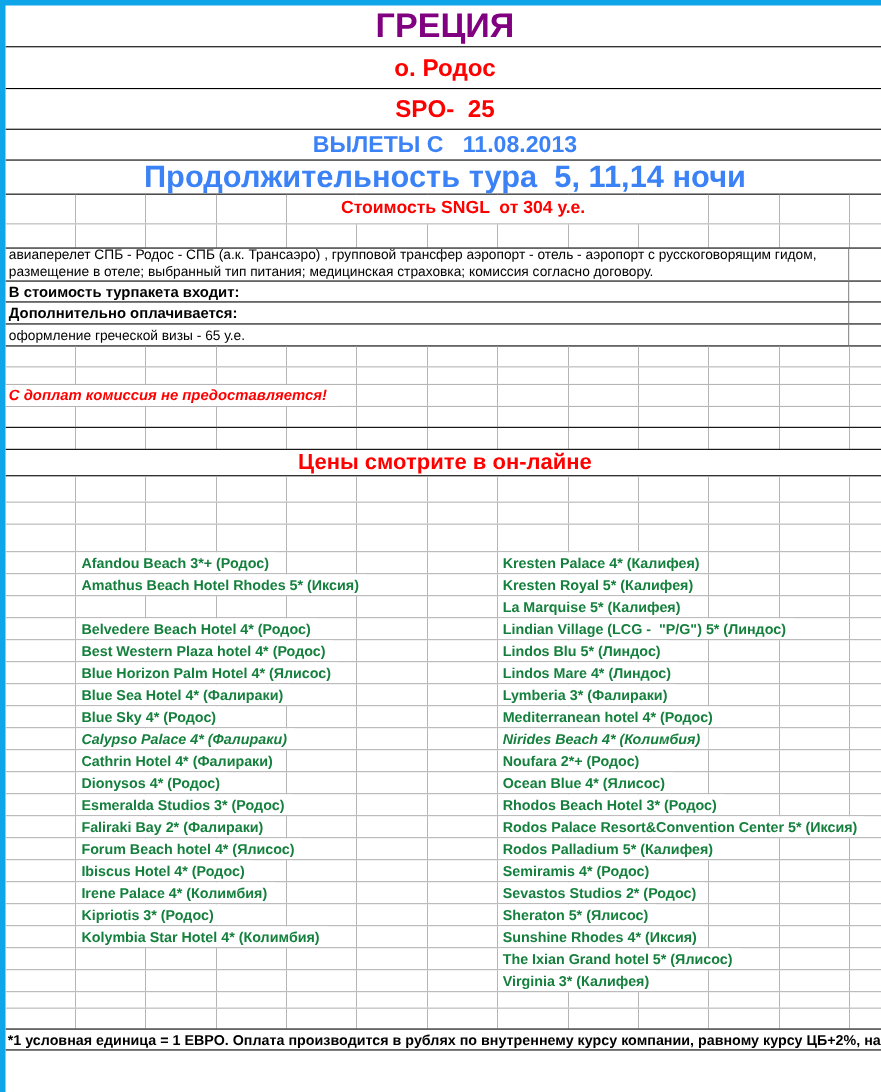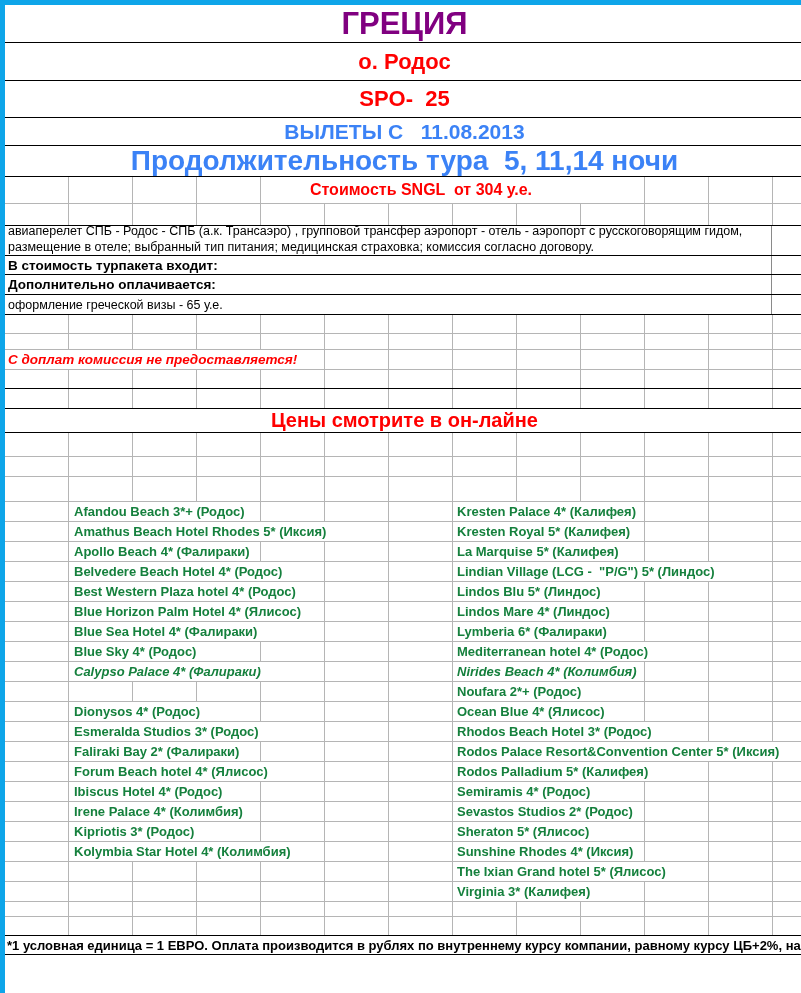--- a/index.html
+++ b/index.html
@@ -113,48 +113,48 @@
   <div id="hotel-rows">
       <div class="r grid bb-g" style="height: 20px;">
         <span class="cell hotel h-left">Afandou Beach 3*+ (Родос)</span>
         <span class="cell hotel h-right">Kresten Palace 4* (Калифея)</span>
       </div>
       <div class="r grid bb-g" style="height: 20px;">
         <span class="cell hotel h-left">Amathus Beach Hotel Rhodes 5* (Иксия)</span>
         <span class="cell hotel h-right">Kresten Royal 5* (Калифея)</span>
       </div>
       <div class="r grid bb-g" style="height: 20px;">
-        <span class="cell hotel h-left">Apollo Beach 4* (Фалираки)</span>
         <span class="cell hotel h-right">La Marquise 5* (Калифея)</span>
       </div>
       <div class="r grid bb-g" style="height: 20px;">
         <span class="cell hotel h-left">Belvedere Beach Hotel 4* (Родос)</span>
         <span class="cell hotel h-right">Lindian Village (LCG -  "P/G") 5* (Линдос)</span>
       </div>
       <div class="r grid bb-g" style="height: 20px;">
         <span class="cell hotel h-left">Best Western Plaza hotel 4* (Родос)</span>
         <span class="cell hotel h-right">Lindos Blu 5* (Линдос)</span>
       </div>
       <div class="r grid bb-g" style="height: 20px;">
         <span class="cell hotel h-left">Blue Horizon Palm Hotel 4* (Ялисос)</span>
         <span class="cell hotel h-right">Lindos Mare 4* (Линдос)</span>
       </div>
       <div class="r grid bb-g" style="height: 20px;">
         <span class="cell hotel h-left">Blue Sea Hotel 4* (Фалираки)</span>
-        <span class="cell hotel h-right">Lymberia 6* (Фалираки)</span>
+        <span class="cell hotel h-right">Lymberia 3* (Фалираки)</span>
       </div>
       <div class="r grid bb-g" style="height: 20px;">
         <span class="cell hotel h-left">Blue Sky 4* (Родос)</span>
         <span class="cell hotel h-right">Mediterranean hotel 4* (Родос)</span>
       </div>
       <div class="r grid bb-g" style="height: 20px; font-style: italic;">
         <span class="cell hotel h-left">Calypso Palace 4* (Фалираки)</span>
         <span class="cell hotel h-right">Nirides Beach 4* (Колимбия)</span>
       </div>
       <div class="r grid bb-g" style="height: 20px;">
+        <span class="cell hotel h-left">Cathrin Hotel 4* (Фалираки)</span>
         <span class="cell hotel h-right">Noufara 2*+ (Родос)</span>
       </div>
       <div class="r grid bb-g" style="height: 20px;">
         <span class="cell hotel h-left">Dionysos 4* (Родос)</span>
         <span class="cell hotel h-right">Ocean Blue 4* (Ялисос)</span>
       </div>
       <div class="r grid bb-g" style="height: 20px;">
         <span class="cell hotel h-left">Esmeralda Studios 3* (Родос)</span>
         <span class="cell hotel h-right">Rhodos Beach Hotel 3* (Родос)</span>
       </div>

